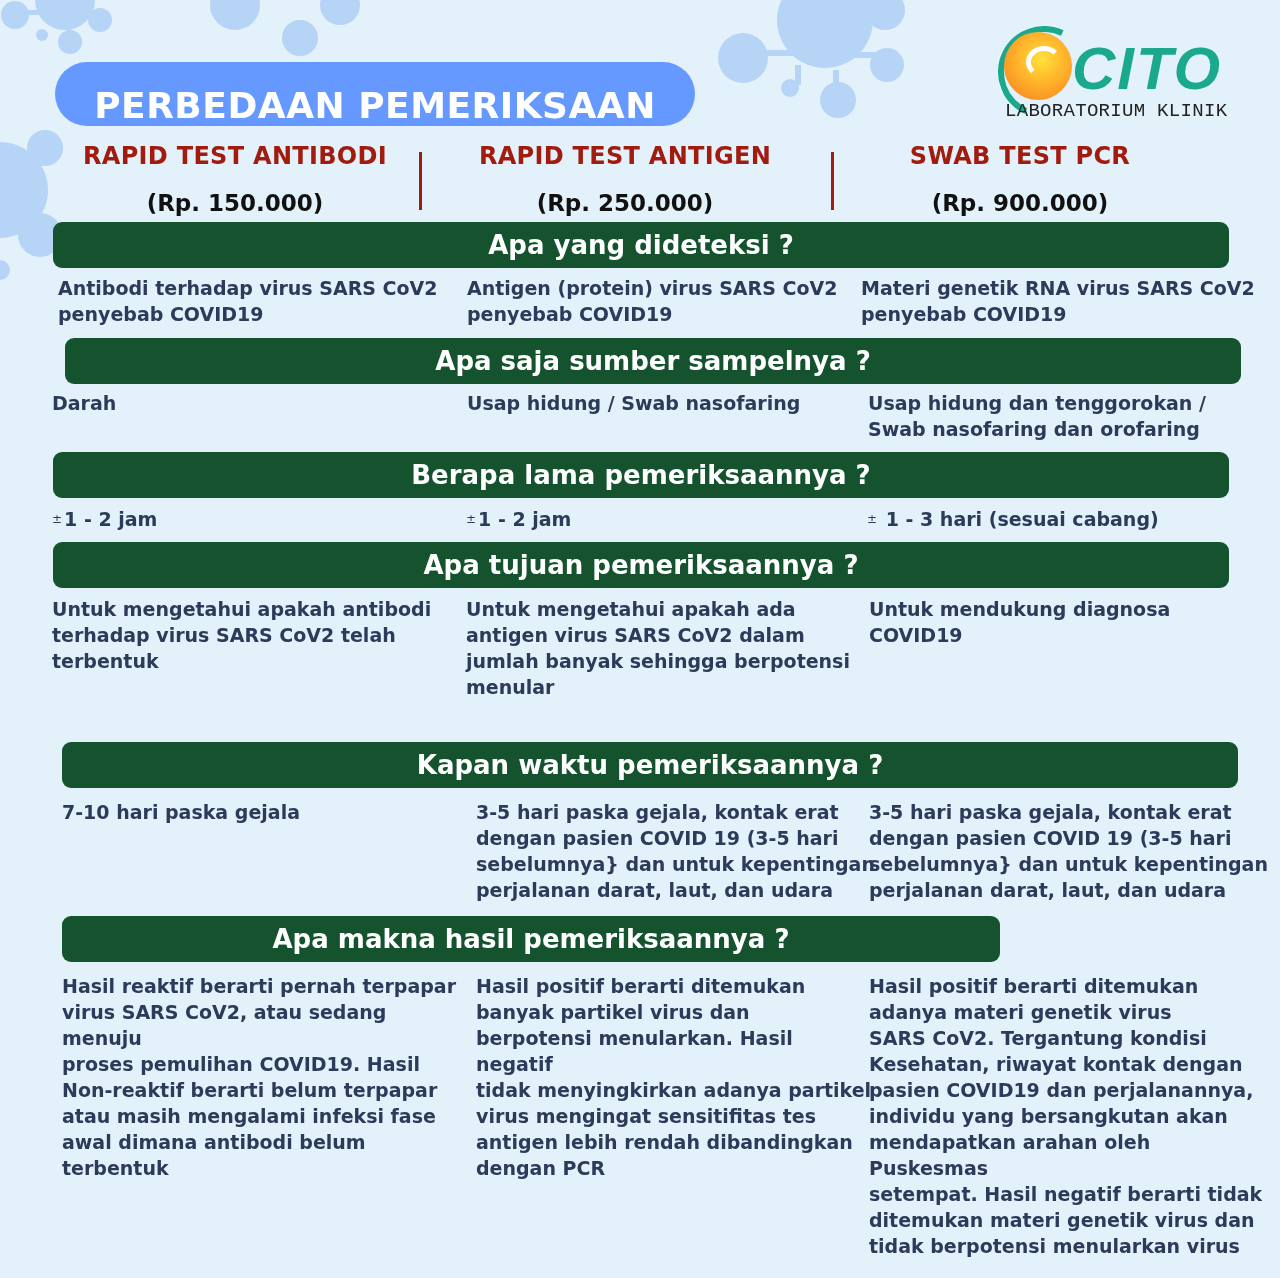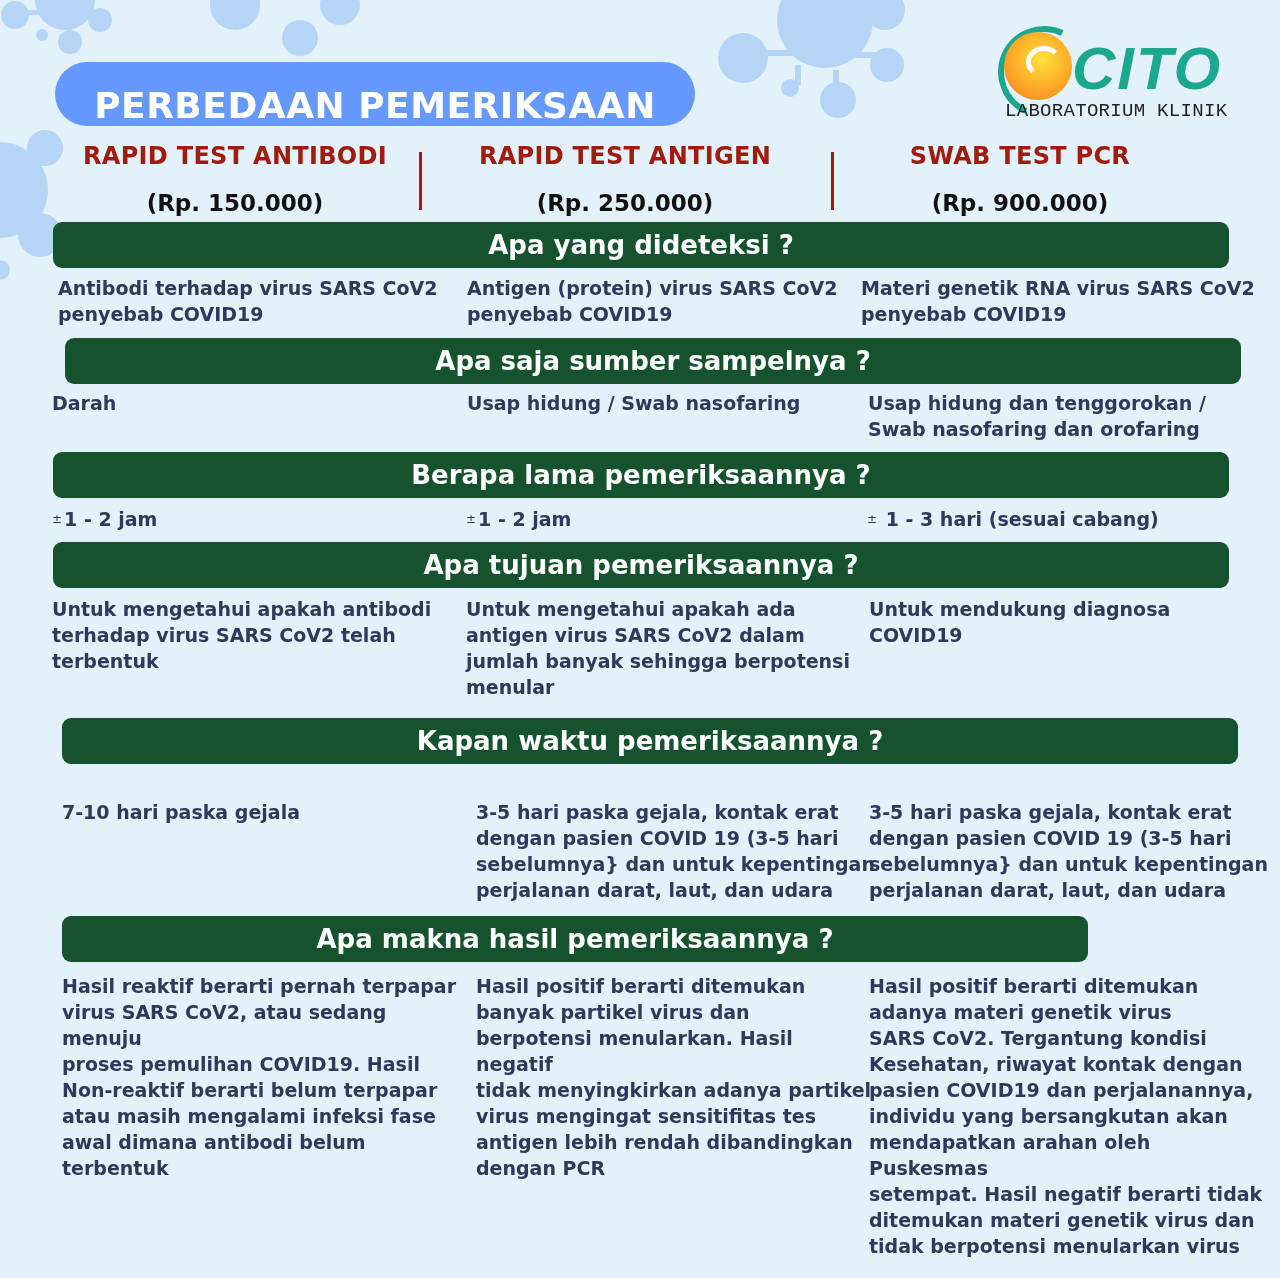--- a/index.html
+++ b/index.html
@@ -106,32 +106,32 @@
 <div class="cell" style="left:52px;top:596px;width:400px">Untuk mengetahui apakah antibodi
 terhadap virus SARS CoV2 telah
 terbentuk</div>
 <div class="cell" style="left:466px;top:596px;width:400px">Untuk mengetahui apakah ada
 antigen virus SARS CoV2 dalam
 jumlah banyak sehingga berpotensi
 menular</div>
 <div class="cell" style="left:869px;top:596px;width:390px">Untuk mendukung diagnosa
 COVID19</div>
 
-<div class="bar" style="left:62px;top:718px;width:1176px">Kapan waktu pemeriksaannya ?</div>
+<div class="bar" style="left:62px;top:742px;width:1176px">Kapan waktu pemeriksaannya ?</div>
 <div class="cell" style="left:62px;top:799px;width:400px">7-10 hari paska gejala</div>
 <div class="cell" style="left:476px;top:799px;width:400px">3-5 hari paska gejala, kontak erat
 dengan pasien COVID 19 (3-5 hari
 sebelumnya} dan untuk kepentingan
 perjalanan darat, laut, dan udara</div>
 <div class="cell" style="left:869px;top:799px;width:400px">3-5 hari paska gejala, kontak erat
 dengan pasien COVID 19 (3-5 hari
 sebelumnya} dan untuk kepentingan
 perjalanan darat, laut, dan udara</div>
 
-<div class="bar" style="left:62px;top:916px;width:1026px">Apa makna hasil pemeriksaannya ?</div>
+<div class="bar" style="left:62px;top:916px;width:938px">Apa makna hasil pemeriksaannya ?</div>
 <div class="cell" style="left:62px;top:973px;width:400px">Hasil reaktif berarti pernah terpapar
 virus SARS CoV2, atau sedang menuju
 proses pemulihan COVID19. Hasil
 Non-reaktif berarti belum terpapar
 atau masih mengalami infeksi fase
 awal dimana antibodi belum
 terbentuk</div>
 <div class="cell" style="left:476px;top:973px;width:400px">Hasil positif berarti ditemukan
 banyak partikel virus dan
 berpotensi menularkan. Hasil negatif

